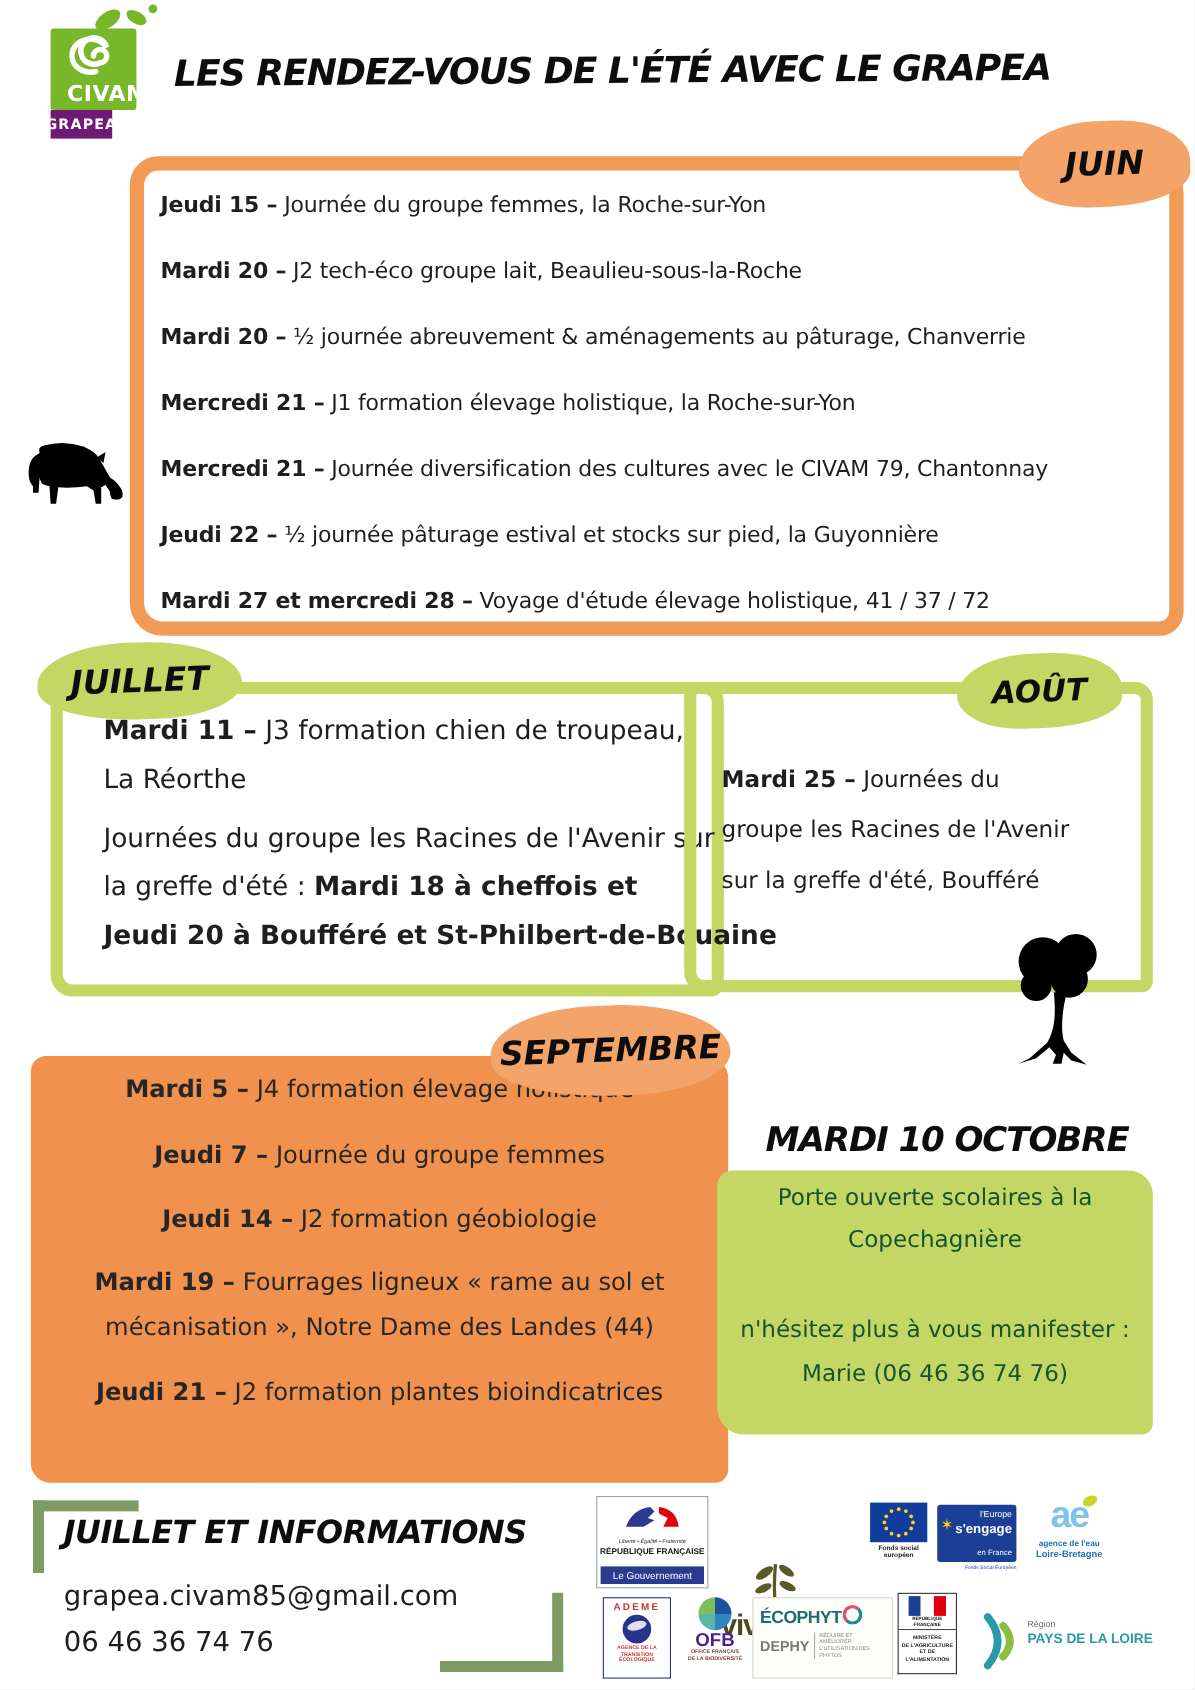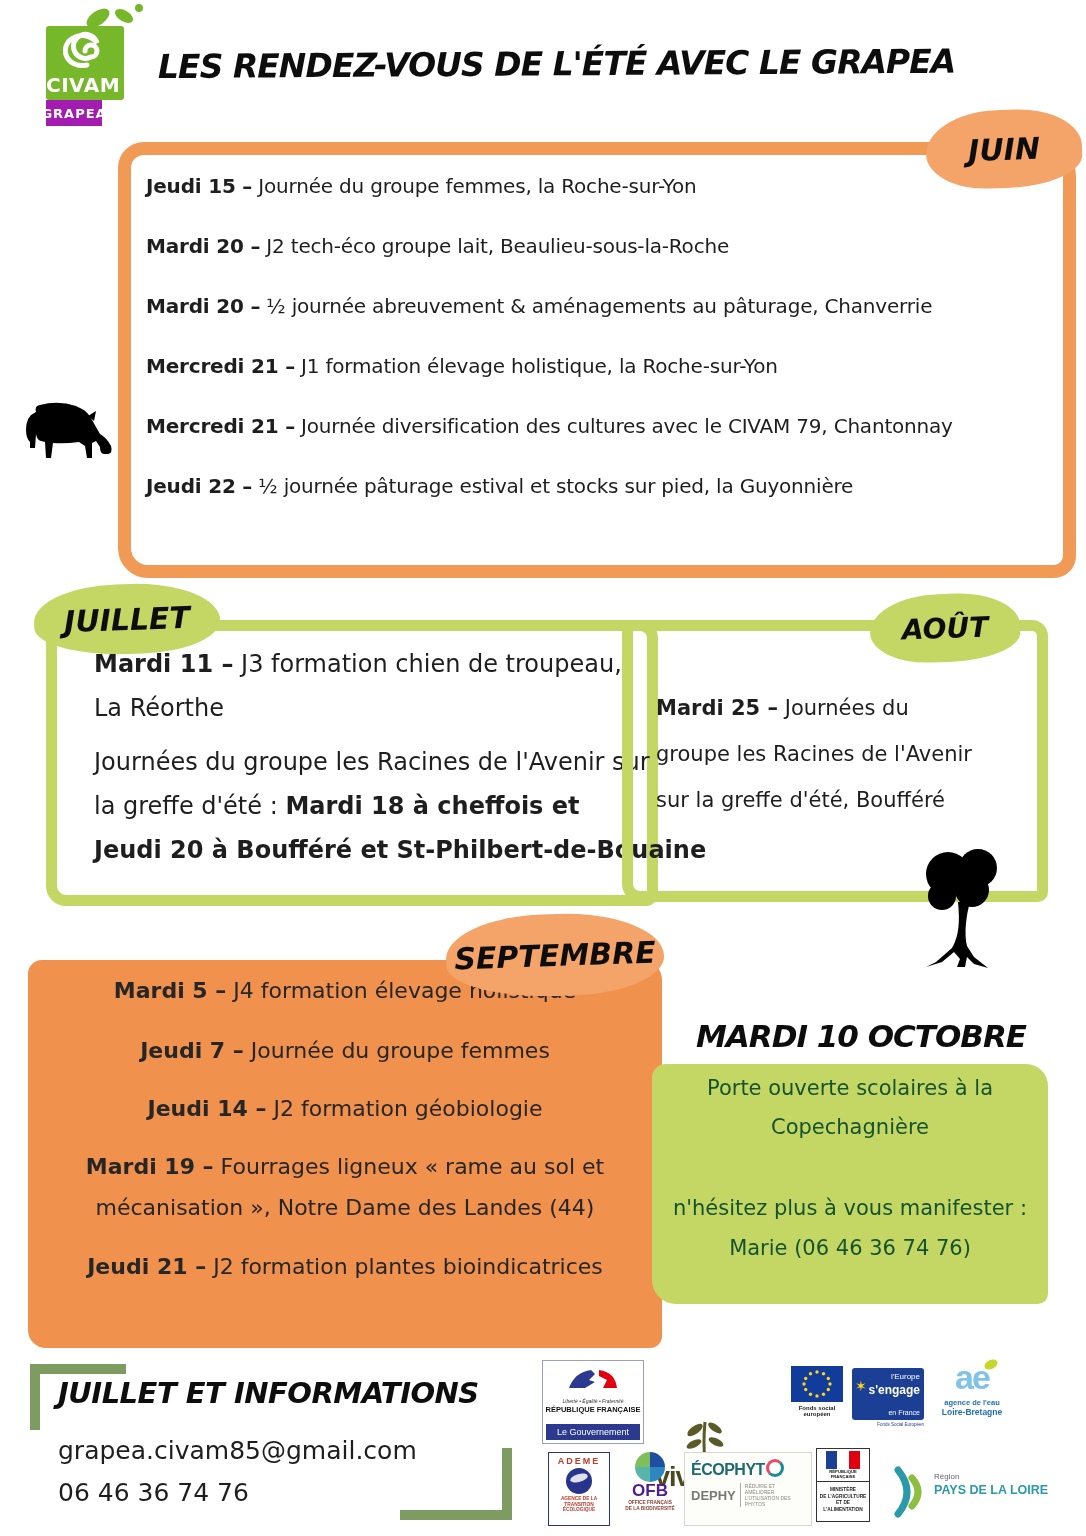--- a/index.html
+++ b/index.html
@@ -6,22 +6,22 @@
   .poster{
     position:relative;width:1086px;height:1536px;background:#ffffff;overflow:hidden;
     font-family:"DejaVu Sans",sans-serif;color:#1e1e1e;margin:0 auto;
   }
   .abs{position:absolute;}
   .marker{font-style:italic;font-weight:900;color:#0d0d0d;letter-spacing:-0.5px;}
 
   
   .civam-logo{left:46px;top:4px;width:130px;height:122px;}
   .civam-square{position:absolute;left:0;top:22px;width:78px;height:74px;background:#76B82A;border-radius:3px;}
-  .civam-word{position:absolute;left:0;bottom:3px;width:78px;text-align:left;color:#fff;font-weight:700;font-size:20px;letter-spacing:.5px;}
-  .grapea-band{position:absolute;left:0;top:96px;width:56px;height:26px;background:#a21caf;color:#fff;font-weight:700;font-size:13px;letter-spacing:1px;display:flex;align-items:center;justify-content:center;}
+  .civam-word{position:absolute;left:0;bottom:3px;width:78px;text-align:right;color:#fff;font-weight:700;font-size:20px;letter-spacing:.5px;padding-left:11px;}
+  .grapea-band{position:absolute;left:0;top:96px;width:56px;height:26px;background:#701a75;color:#fff;font-weight:700;font-size:13px;letter-spacing:1px;display:flex;align-items:center;justify-content:center;}
   .leaves{position:absolute;left:30px;top:-2px;width:74px;height:30px;}
   .spiral{position:absolute;left:17px;top:4px;width:44px;height:42px;}
 
   .main-title{left:158px;top:44px;width:894px;font-size:33px;white-space:nowrap;letter-spacing:-1px;transform:rotate(-0.4deg);}
 
   
   .badge{display:flex;align-items:center;justify-content:center;z-index:3;}
   .badge-inner{font-style:italic;font-weight:900;color:#0d0d0d;}
   .b-orange{background:#F4A468;}
   .b-green{background:#C4D765;}
@@ -158,20 +158,21 @@
   <div class="abs badge b-orange r1 juin-badge">
     <span class="badge-inner">JUIN</span>
   </div>
   <div class="abs juin-events">
     <div class="jev"><span class="dpre">Jeudi 15 –</span><span> Journée du groupe femmes, la Roche-sur-Yon</span></div>
     <div class="jev"><span class="dpre">Mardi 20 –</span><span> J2 tech-éco groupe lait, Beaulieu-sous-la-Roche</span></div>
     <div class="jev"><span class="dpre">Mardi 20 –</span><span> ½ journée abreuvement &amp; aménagements au pâturage, Chanverrie</span></div>
     <div class="jev"><span class="dpre">Mercredi 21 –</span><span> J1 formation élevage holistique, la Roche-sur-Yon</span></div>
     <div class="jev"><span class="dpre">Mercredi 21 –</span><span> Journée diversification des cultures avec le CIVAM 79, Chantonnay</span></div>
     <div class="jev"><span class="dpre">Jeudi 22 –</span><span> ½ journée pâturage estival et stocks sur pied, la Guyonnière</span></div>
+    <div class="jev"><span class="dpre">Mardi 27 et mercredi 28 –</span><span> Voyage d'étude élevage holistique, 41 / 37 / 72</span></div>
   </div>
   <svg class="abs cow-icon" viewBox="0 0 104 74">
     <path fill="#000" d="M22 16 Q20 10 26 9 Q44 4 62 10 L68 13 Q74 16 78 24 L86 38 Q93 42 97 50 Q99 57 94 58 L90 58 Q86 58 86 51 L82 45 78 47 78 62 73 62 71 50 65 46 Q51 48 39 47 L37 62 32 62 31 46 27 45 Q23 44 22 38 L21 52 16 52 16 38 Q13 26 22 16 Z"></path>
     <path fill="#000" d="M22 16 Q12 20 12 34 Q12 42 16 46 L19 43 Q14 34 24 20 Z"></path>
     <path fill="#000" d="M74 20 L82 15 80 25 Z"></path>
   </svg>
 
   <div class="abs juillet-frame"></div>
   <div class="abs badge b-green r2 juillet-badge">
     <span class="badge-inner">JUILLET</span>

